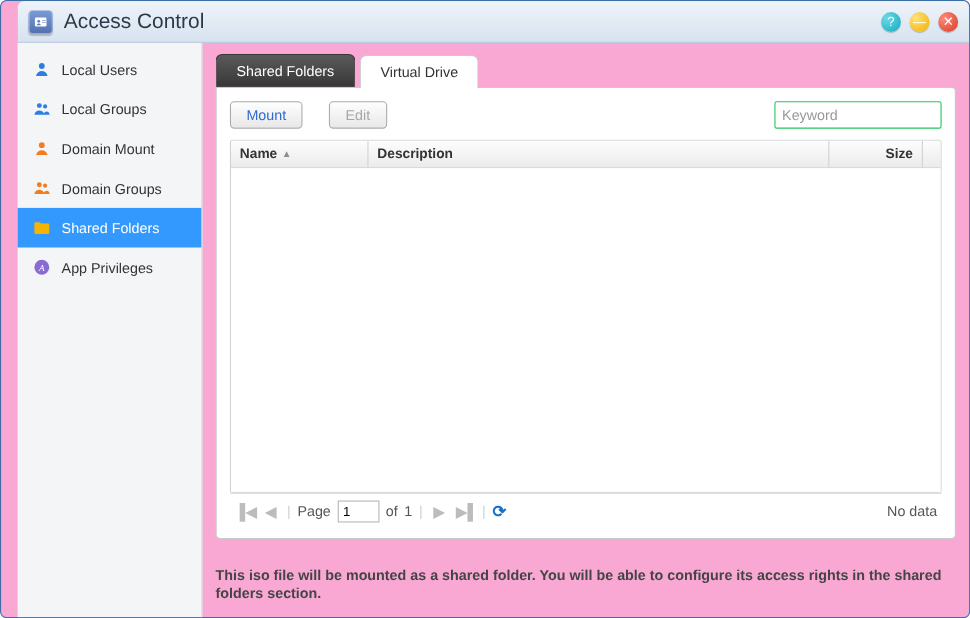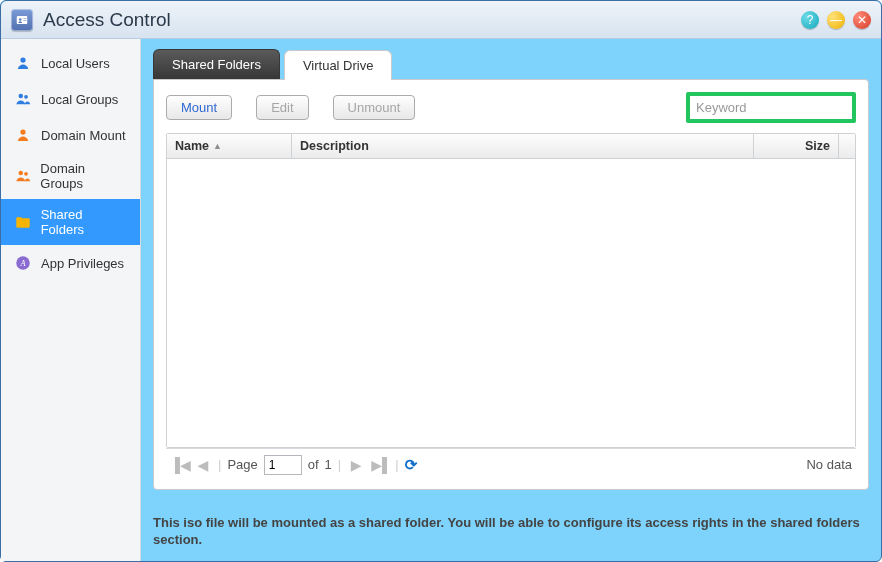--- a/index.html
+++ b/index.html
@@ -3,23 +3,24 @@
 <meta charset="utf-8">
 <style>
   * { box-sizing: border-box; }
   html, body { margin: 0; padding: 0; font-family: "Helvetica Neue", Arial, sans-serif; }
   body { background: #fff; width: 882px; height: 562px; overflow: hidden; }
 
   .window {
     width: 882px; height: 562px;
     border: 1px solid #3b6ea5;
     border-radius: 6px;
-    background: #7dd3fc;
+    background: #f9a8d4;
     display: flex; flex-direction: column;
     position: relative;
+    padding-left: 15px;
   }
 
   
   .titlebar {
     background: linear-gradient(#eef3f9, #d7e3f0);
     border-bottom: 1px solid #b9cde0;
     border-radius: 6px 6px 0 0;
     display: flex; align-items: center;
     padding: 6px 10px;
     height: 38px;
@@ -45,21 +46,21 @@
   }
   .ctrl.help  { background: radial-gradient(circle at 30% 30%, #6cd9e6, #13aabd); }
   .ctrl.min   { background: radial-gradient(circle at 30% 30%, #ffe27a, #eeb100); }
   .ctrl.close { background: radial-gradient(circle at 30% 30%, #ff8a7a, #d63b24); }
 
   
   .body { flex: 1; display: flex; min-height: 0; }
 
   
   .sidebar {
-    width: 140px;
+    width: 168px;
     background: #f4f5f7;
     border-right: 1px solid #d5d8dd;
     padding-top: 6px;
   }
   .sb-item {
     display: flex; align-items: center;
     padding: 8px 12px;
     font-size: 13px; color: #333;
     cursor: pointer;
   }
@@ -93,21 +94,21 @@
   .toolbar { display:flex; align-items:center; gap:24px; margin-bottom:10px; }
   .btn {
     padding: 4px 14px; font-size: 13px; border-radius: 4px;
     border:1px solid #a9acae; background: linear-gradient(#fefefe,#e8e8e8);
     cursor:pointer; color:#444;
   }
   .btn.primary { color:#2f6ad0; }
   .btn.disabled { color:#a6a6a6; cursor:default; }
   .toolbar .spacer { flex:1; }
   .search {
-    width: 170px; border:4px solid #22c55e; border-radius:2px;
+    width: 152px; border:1px solid #22c55e; border-radius:2px;
     padding:4px 6px; font-size:13px; color:#555;
   }
   .search::placeholder { color:#9a9a9a; }
 
   
   .grid { border:1px solid #cfd2d5; border-radius:2px; flex:1; display:flex; flex-direction:column; min-height:0; }
   .ghead { display:flex; background: linear-gradient(#fdfdfd,#ebebeb); border-bottom:1px solid #cfd2d5; }
   .gcol { padding:5px 8px; font-size:12.5px; font-weight:bold; color:#333; border-right:1px solid #cfd2d5; display:flex; align-items:center; }
   .gcol:last-child { border-right:none; }
   .gcol.name { width:125px; }
@@ -228,21 +229,20 @@
       <div class="tabs">
         <div class="tab inactive">Shared Folders</div>
         <div class="tab active">Virtual Drive</div>
       </div>
 
       <div class="panel">
 
         <div class="toolbar">
           <button class="btn primary">Mount</button>
           <button class="btn disabled">Edit</button>
-          <button class="btn disabled">Unmount</button>
           <div class="spacer"></div>
           <input class="search" type="text" placeholder="Keyword" style="">
         </div>
 
         <div class="grid">
           <div class="ghead">
             <div class="gcol name">
               <span>Name</span>
               <span class="sort-asc">▲</span>
             </div>

